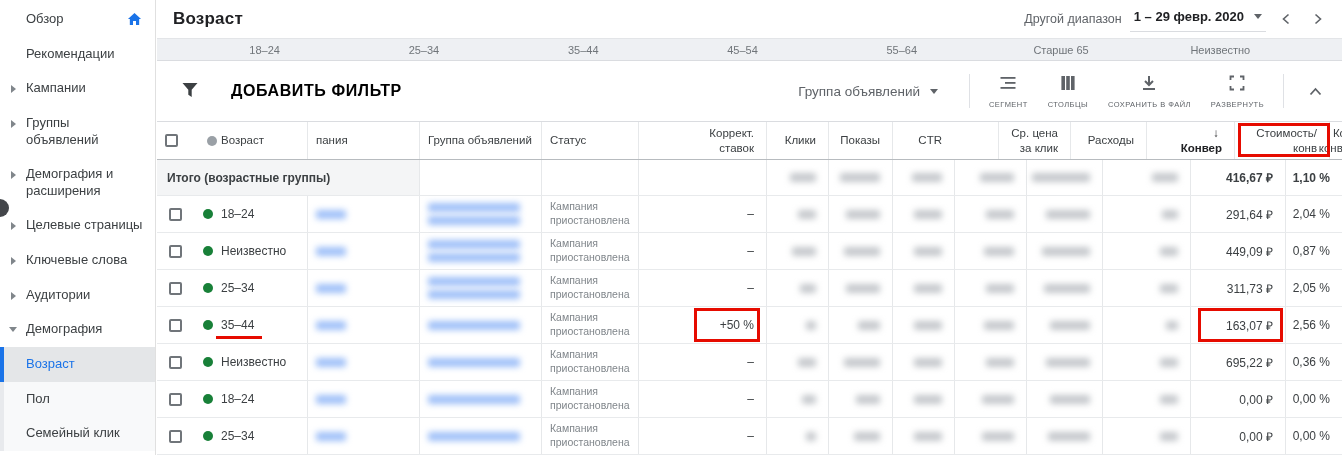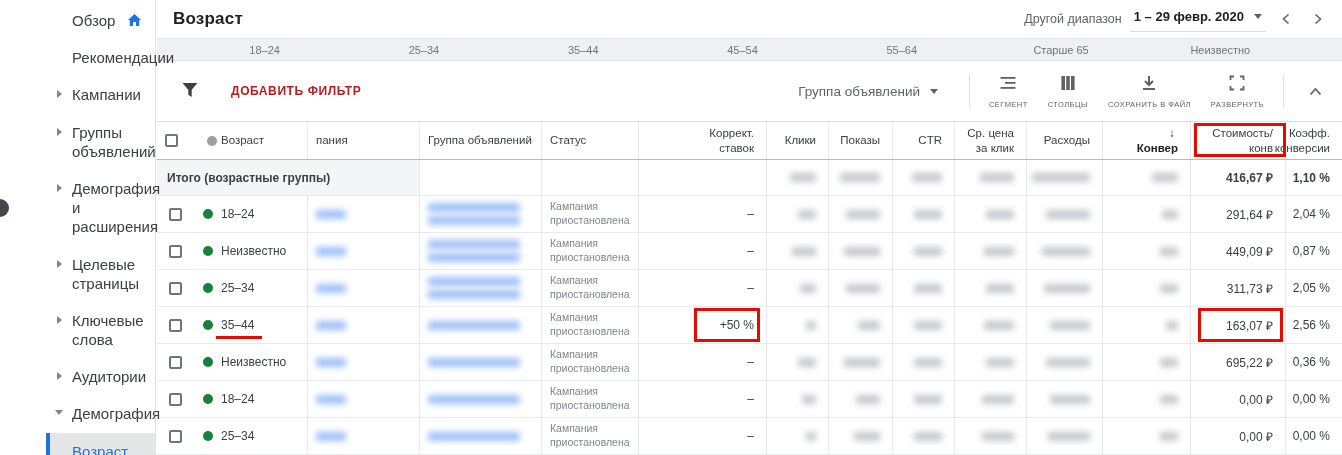--- a/index.html
+++ b/index.html
@@ -6,22 +6,22 @@
   html,body { width:1342px; height:455px; }
   body {
     overflow:hidden; position:relative; background:#fff;
     font-family:"Liberation Sans", sans-serif; color:#3c4043;
   }
   :root { --anno:#e60b00; --blue:#1a73e8; --green:#188038; }
 
   
   .sidebar { position:absolute; left:0; top:0; bottom:0; width:156px;
     background:#fff; border-right:1px solid #e0e0e0; padding-top:2px; z-index:2; }
-  .side-item { position:relative; padding:9px 10px 9px 26px; font-size:15px;
-    line-height:1.28; color:#3c4043; cursor:pointer;margin-left:46px; }
+  .side-item { position:relative; padding:9px 10px 9px 26px; font-size:13px;
+    line-height:1.28; color:#3c4043; cursor:pointer; }
   .side-item .tri { position:absolute; left:11px; top:14px; width:0; height:0;
     border-left:5px solid #80868b; border-top:4px solid transparent; border-bottom:4px solid transparent; }
   .side-item .tri.down { border-left:4.5px solid transparent; border-right:4.5px solid transparent;
     border-top:5px solid #80868b; border-bottom:none; left:9px; top:15px; }
   .side-item.sub { background:#f8f9fa; border-left:4px solid #e8eaed; padding-left:22px; }
   .side-item.sub.selected { background:#e4e6e8; border-left-color:var(--blue); color:var(--blue); }
   .home-ic { position:absolute; right:13px; top:10px; }
   .notch { position:absolute; left:-9px; top:199px; width:18px; height:18px;
     border-radius:50%; background:#43464a; z-index:6; }
 
@@ -40,21 +40,21 @@
 
   .chart-strip { height:23px; background:#eef0f3; border-top:1px solid #e3e5e8;
     border-bottom:1px solid #dadce0; display:flex; align-items:center; padding:0 42px 0 28px; }
   .axis-label { flex:1; text-align:center; font-size:11px; color:#70757a; }
 
   
   .toolbar { height:61px; display:flex; align-items:center; padding:0 8px 0 24px;
     border-bottom:1px solid #dadce0; background:#fff; }
   .filter-btn { display:flex; align-items:center; gap:32px; background:none; border:none;
     cursor:pointer; font-family:inherit; }
-  .filter-label { font-size:12px; font-weight:700; color:#b91c1c; letter-spacing:.6px; }
+  .filter-label { font-size:16px; font-weight:700; color:#000000; letter-spacing:.6px; }
   .tb-right { margin-left:auto; display:flex; align-items:center; }
   .view-dd { display:flex; align-items:center; background:none; border:none; cursor:pointer;
     font-family:inherit; font-size:13.5px; color:#5f6368; margin-right:22px; }
   .tb-divider { width:1px; height:34px; background:#dfe1e5; margin:0 9px; }
   .tool-btn { display:flex; flex-direction:column; align-items:center; gap:5px;
     background:none; border:none; cursor:pointer; padding:0 10px; font-family:inherit; }
   .tool-btn .lbl { font-size:7.5px; color:#5f6368; letter-spacing:.45px; white-space:nowrap; }
   .collapse-btn { background:none; border:none; cursor:pointer; padding:2px 12px; margin-left:4px; }
 
   
@@ -242,21 +242,21 @@
           <div class="cell b r" style="width: 64px;">
             <div class="hlines">
               <span>Показы</span>
             </div>
           </div>
           <div class="cell b r" style="width: 62px;">
             <div class="hlines">
               <span>CTR</span>
             </div>
           </div>
-          <div class="cell b r" style="width: 72px;">
+          <div class="cell b r" style="width: 72px; margin-left: 44px;">
             <div class="hlines">
               <span>Ср. цена</span>
               <span>за клик</span>
             </div>
           </div>
           <div class="cell b r" style="width: 76px;">
             <div class="hlines">
               <span>Расходы</span>
             </div>
           </div>

